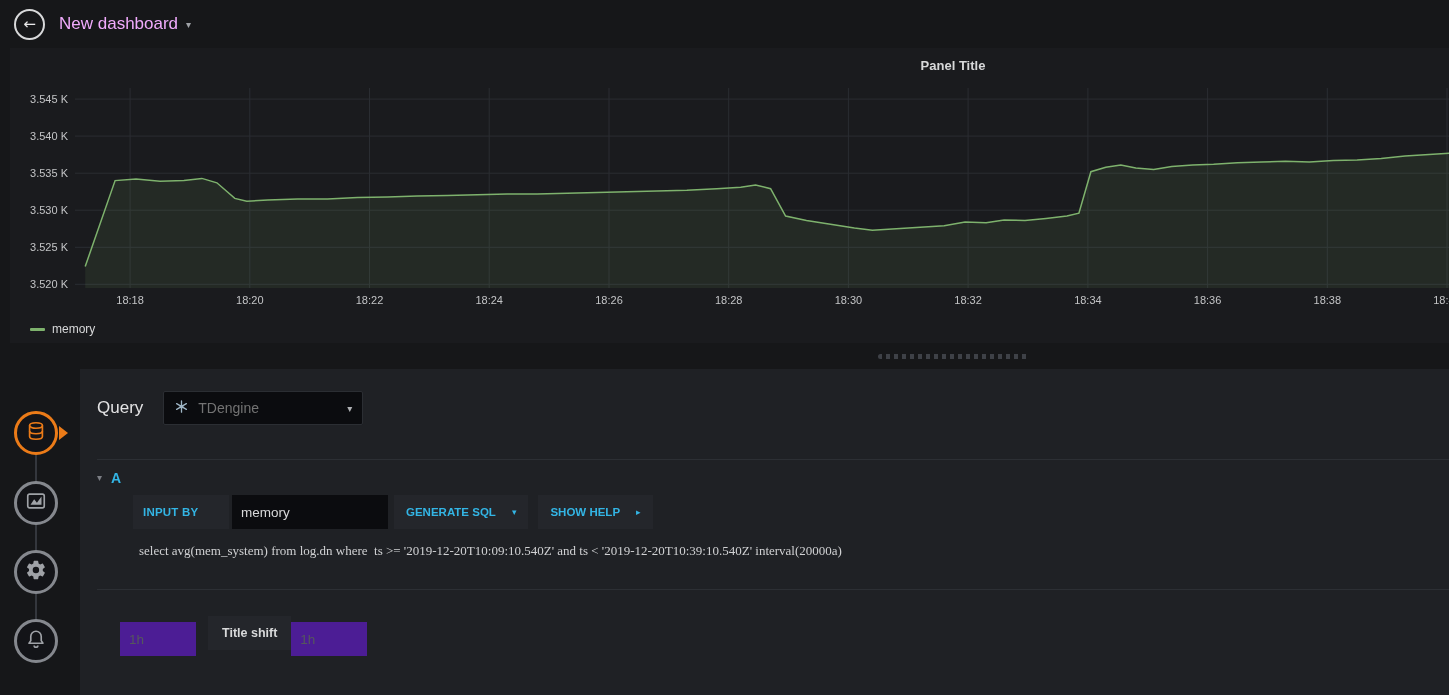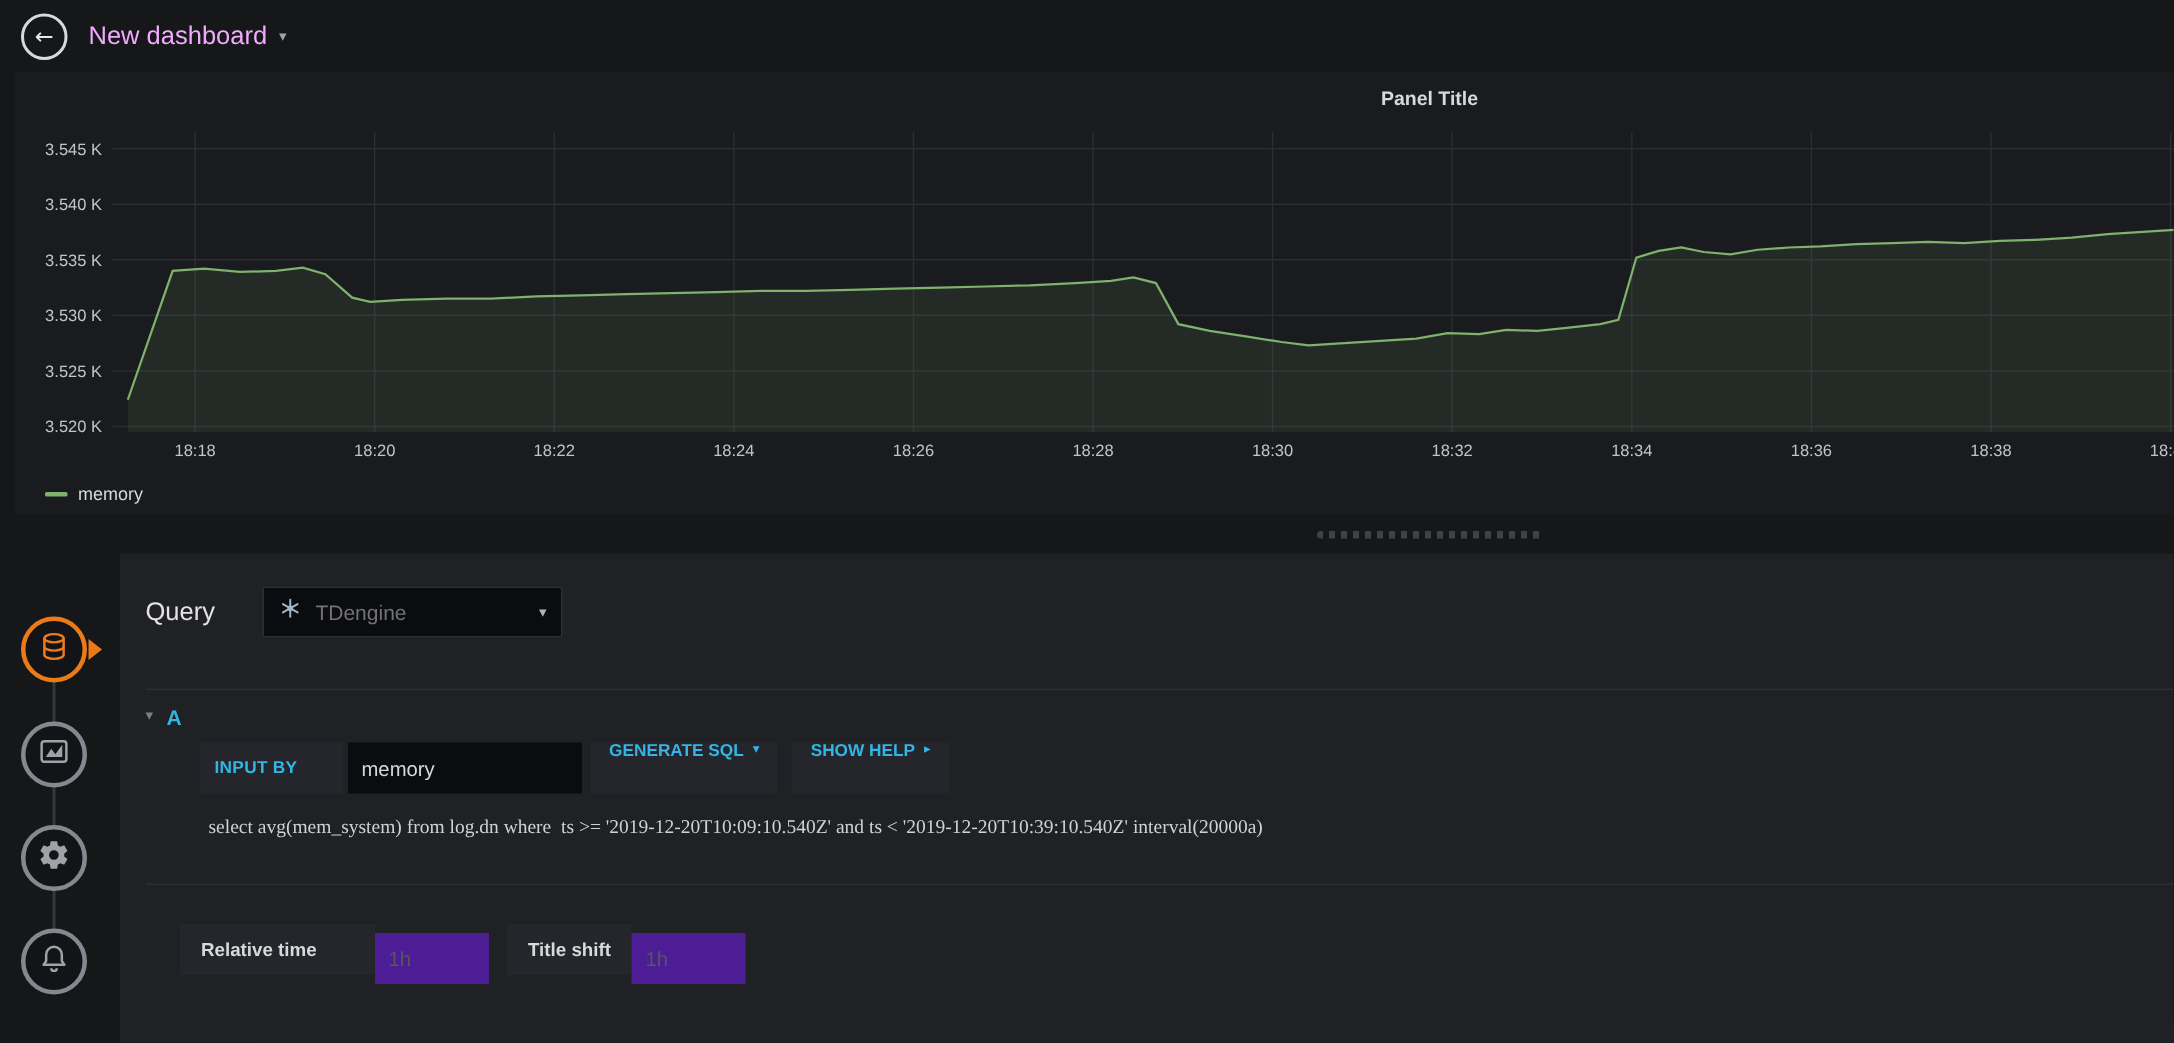--- a/index.html
+++ b/index.html
@@ -36,42 +36,42 @@
   .rail-line { position:absolute; left:35px; top:64px; width:2px; height:212px; background:#34373d; }
   .tab-circle { position:absolute; left:14px; width:44px; height:44px; border-radius:50%;
     border:3px solid #85888e; background:#131418; display:flex; align-items:center; justify-content:center; cursor:pointer; }
   .tab-circle.active { border-color:#eb7b18; }
   .tab-circle svg { width:22px; height:22px; }
   .active-arrow { position:absolute; right:-13px; top:50%; transform:translateY(-50%);
     width:0; height:0; border-top:7px solid transparent; border-bottom:7px solid transparent; border-left:9px solid #eb7b18; }
 
   .editor-content { flex:1; background:#1f2125; padding:12px 0 20px 17px; }
 
-  .query-header { display:flex; align-items:center; gap:32px; margin-top:10px; margin-bottom:34px; }
+  .query-header { display:flex; align-items:center; gap:20px; margin-top:10px; margin-bottom:34px; }
   .query-title { font-size:17px; font-weight:500; color:#e3e3e4; }
   .ds-picker { width:200px; height:34px; background:#0b0c0f; border:1px solid #2b2e33; border-radius:2px;
     display:flex; align-items:center; padding:0 10px; gap:9px; cursor:pointer; }
   .ds-name { font-size:14px; color:#737373;text-align:center; }
   .ds-caret { margin-left:auto; font-size:10px; color:#b0b2b5; font-family:"DejaVu Sans",sans-serif; }
 
   .qa-header { border-top:1px solid #2c2f34; height:36px; display:flex; align-items:center; gap:9px; cursor:pointer; }
   .qa-caret { font-size:10px; color:#7b7e84; font-family:"DejaVu Sans",sans-serif; }
   .qa-ref { font-size:14px; font-weight:700; color:#33b5e5; }
 
   .qa-body { margin-left:36px; }
   .form-row { display:flex; margin-bottom:3px; }
   .form-label { min-width:96px; height:34px; background:#24262b; color:#33b5e5;
     font-size:11.5px; font-weight:700; display:flex; align-items:center; padding:0 10px; margin-right:3px; letter-spacing:.2px; }
   input { border:none; outline:none; color:#d8d9da; background:#0b0c0f; height:34px; padding:0 9px;
     font-family:"Liberation Sans","DejaVu Sans",sans-serif; font-size:13.5px; }
   input::placeholder { color:#55575d; }
   .sql-input { flex:1; }
   .alias-input { width:156px; margin-right:6px; }
   .blue-btn { background:#24262b; color:#33b5e5; font-weight:700; font-size:11.5px;
-    display:flex; gap:6px; padding:0 12px; height:34px; margin-right:10px; cursor:pointer; }
+    display:flex; align-items:center; gap:16px; padding:0 12px; height:34px; margin-right:10px; cursor:pointer; }
   .btn-caret { font-size:9px; font-family:"DejaVu Sans",sans-serif; }
   .generated-sql { margin:14px 0 0 6px; font-family:Liberation Serif, serif; font-size:13px;
     color:#d0d1d3; white-space:pre; }
 
   .options-divider { border-top:1px solid #2c2f34; margin-top:30px; }
   .options-row { display:flex; align-items:center; margin-top:20px; margin-left:23px; }
   .opt-label { height:34px; background:#24262b; display:flex; align-items:center; padding:0 14px;
     font-size:12.5px; font-weight:700; color:#d8d9da; }
   .opt-label.wide { min-width:130px; }
   .opt-input { width:76px; background:#4c1d95;margin-top:12px; }
@@ -226,21 +226,20 @@
           </div>
         </div>
 
         <div class="generated-sql">select avg(mem_system) from log.dn where  ts &gt;= '2019-12-20T10:09:10.540Z' and ts &lt; '2019-12-20T10:39:10.540Z' interval(20000a)</div>
       </div>
     </div>
 
     <div class="options-divider"></div>
 
     <div class="options-row">
-      <div class="opt-label wide">Relative time</div>
       <input class="opt-input" type="text" placeholder="1h" style="">
       <div class="group-gap"></div>
       <div class="opt-label">Title shift</div>
       <input class="opt-input" type="text" placeholder="1h" style="">
     </div>
 
   </div>
 </div>
 
 </body></html>

